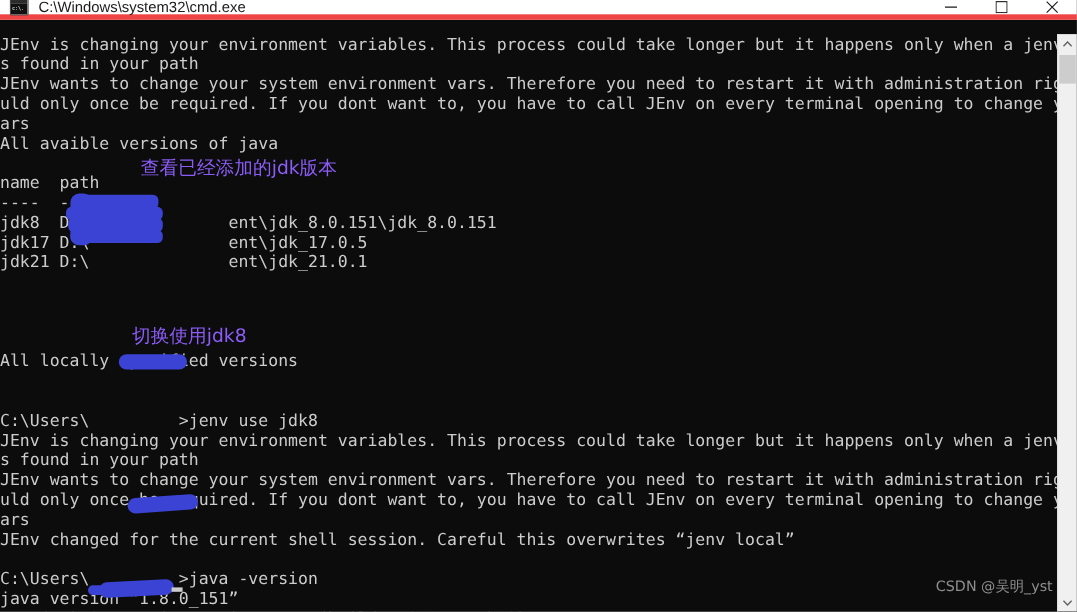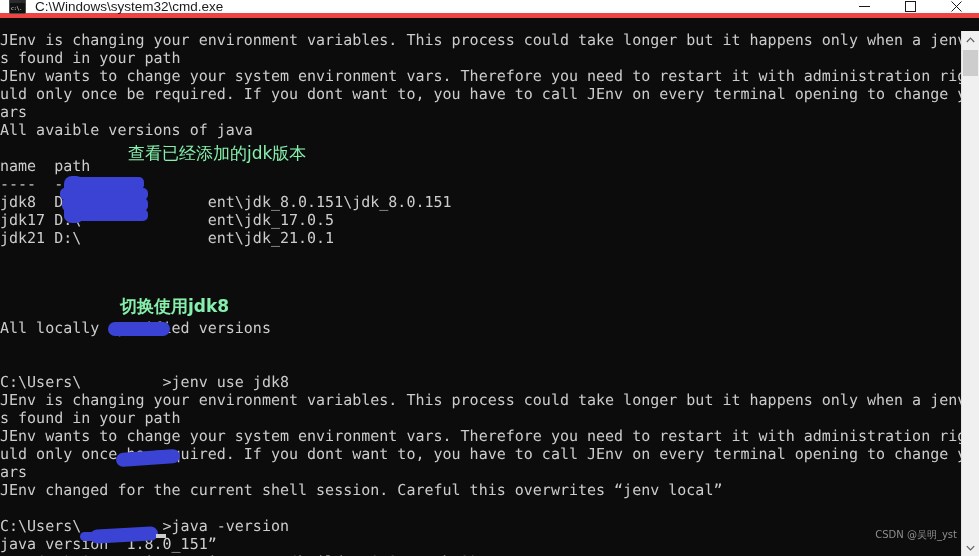--- a/index.html
+++ b/index.html
@@ -135,39 +135,39 @@
     left: 156px;
     top: 534px;
     width: 10px;
     height: 4px;
     background: #cccccc;
   }
 
   
   .annot {
     position: absolute;
-    color: #86efac;
+    color: #8b5cf6;
     font-family: "DejaVu Sans", sans-serif;
     font-size: 17px;
     font-weight: 400;
     white-space: nowrap;
     line-height: 1;
   }
   #annot-1 { left: 128px; top: 145px; }
-  #annot-2 { left: 120px; top: 298px; font-weight: bold; }
+  #annot-2 { left: 120px; top: 298px; }
   #annot-3 { left: 270px; top: 453px; }
 
   
   #watermark {
     position: absolute;
     right: 22px;
     bottom: 14px;
     color: #8e8e8e;
     font-family: "DejaVu Sans", sans-serif;
-    font-size: 10px;
+    font-size: 13px;
     white-space: nowrap;
   }
 
   
   #scrollbar {
     position: absolute;
     right: 0;
     top: 31px;
     width: 18px;
     height: 525px;

